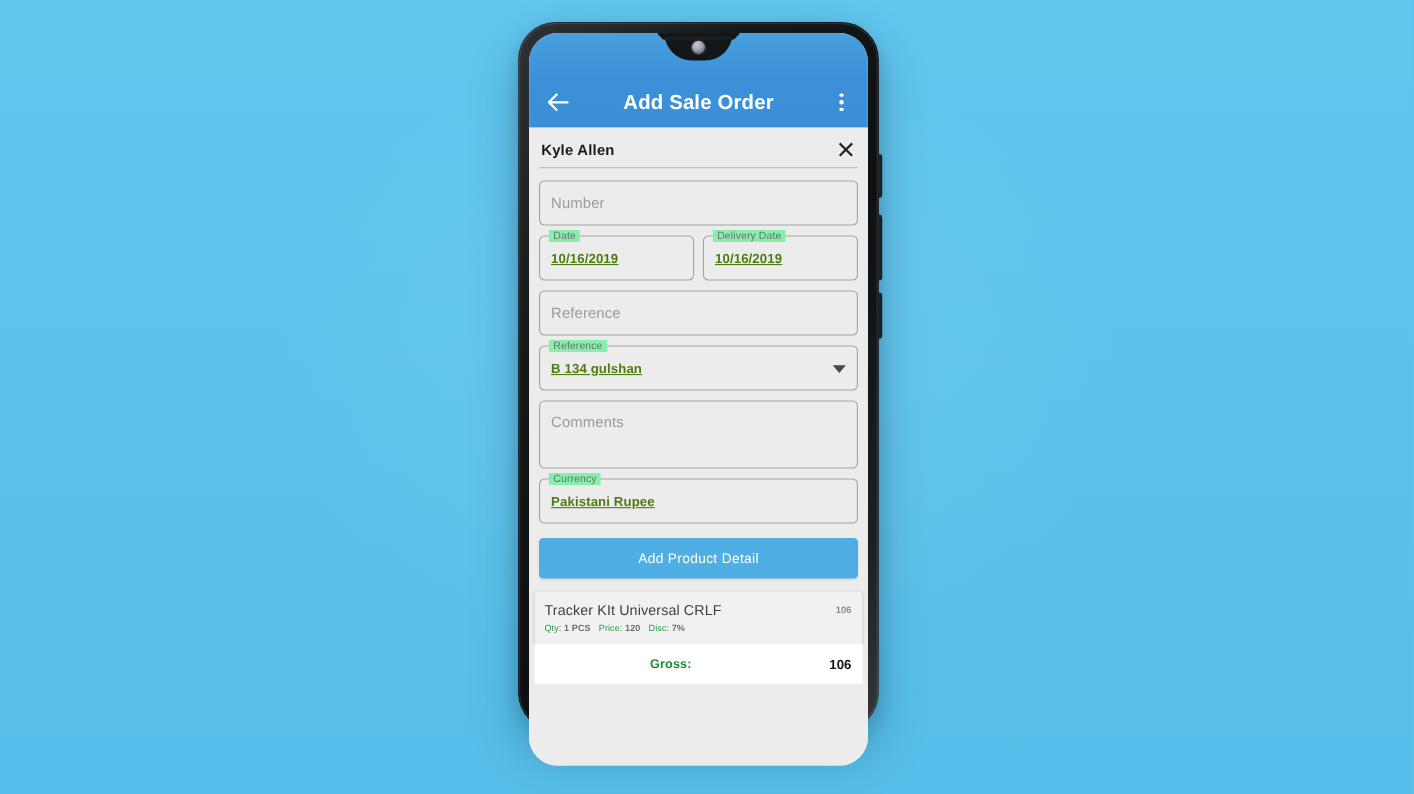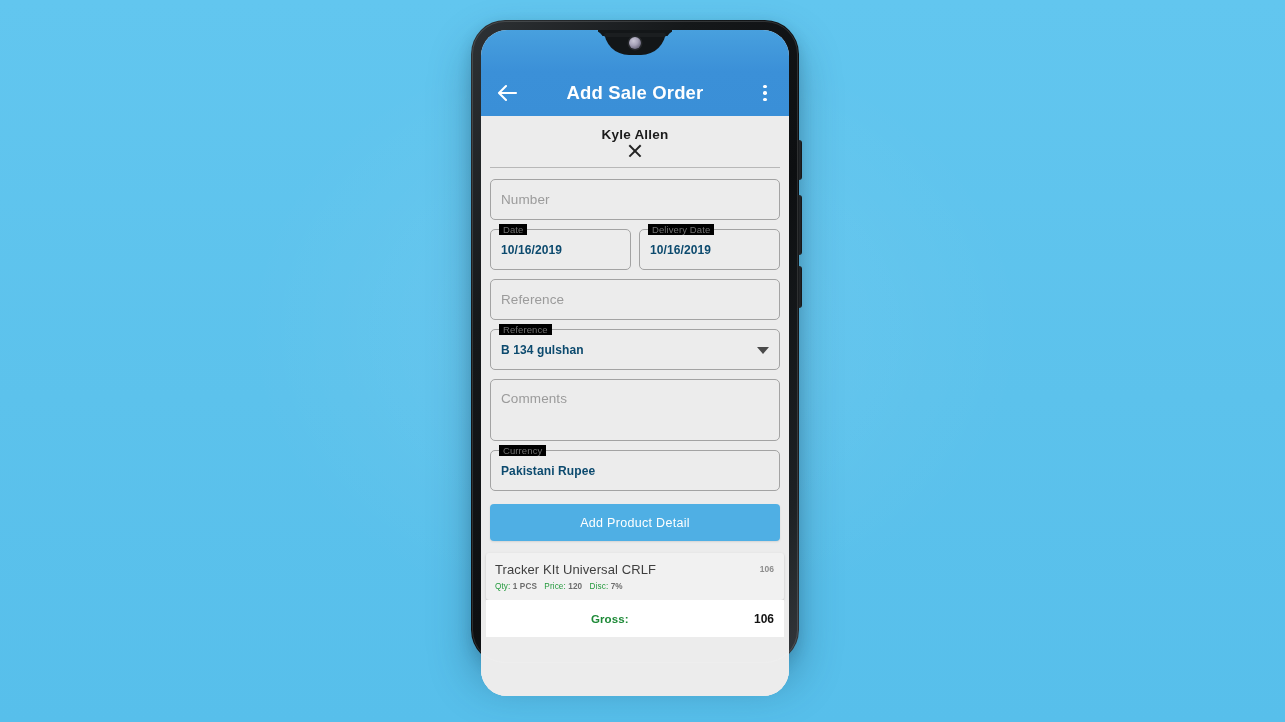--- a/index.html
+++ b/index.html
@@ -185,21 +185,20 @@
     overflow: hidden;
     position: relative;
   }
 
   .customer-row {
     margin: 0 9px;
     padding: 11px 2px 7px 2px;
     display: flex;
     align-items: center;
     border-bottom: 1px solid #b8b8b8;
-    flex-direction: column;
   }
   .customer-name {
     flex: 1 1 auto;
     font-size: 13.5px;
     font-weight: 700;
     color: #1b1b1b;
     letter-spacing: 0.2px;
   }
   .clear-x {
     width: 18px; height: 18px;
@@ -230,31 +229,32 @@
     padding: 16px 10px;
   }
   .field.tall { height: 62px; align-items: flex-start; padding-top: 11px; }
   .field.first { margin-top: 11px; }
 
   .field-legend {
     position: absolute;
     top: -6px;
     left: 8px;
     padding: 0 4px;
-    background: #000000;
+    background: #86efac;
     font-size: 9.5px;
     color: #6f6f6f;
     line-height: 11px;
     letter-spacing: 0.1px;
   }
   .field-value {
     font-size: 12px;
-    color: #0c4a6e;
-    font-weight: 700;
-    letter-spacing: 0.1px;
+    color: #4d7c0f;
+    font-weight: 700;
+    letter-spacing: 0.1px;
+    text-decoration: underline;
   }
   .field-value.normalweight { font-weight: 600; }
   .field-placeholder {
     font-size: 13.5px;
     color: #9b9b9b;
     letter-spacing: 0.1px;
   }
 
   .field-row {
     display: flex;

